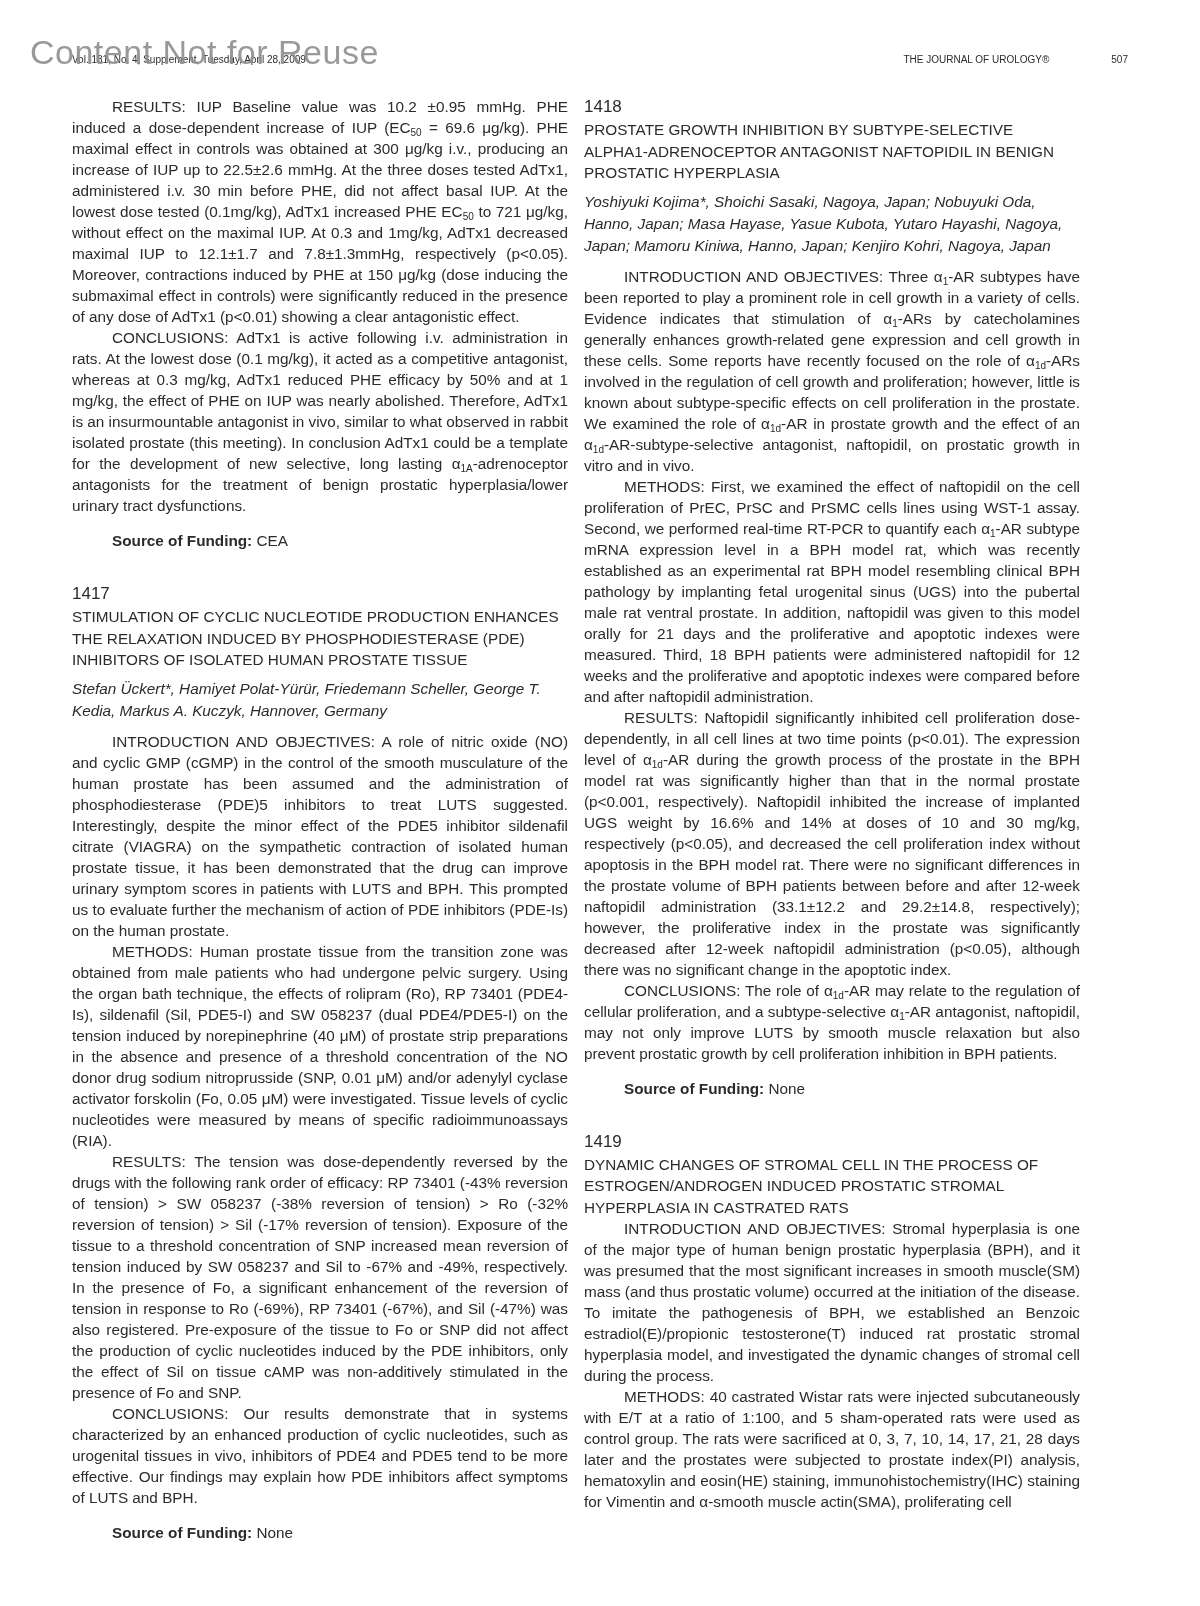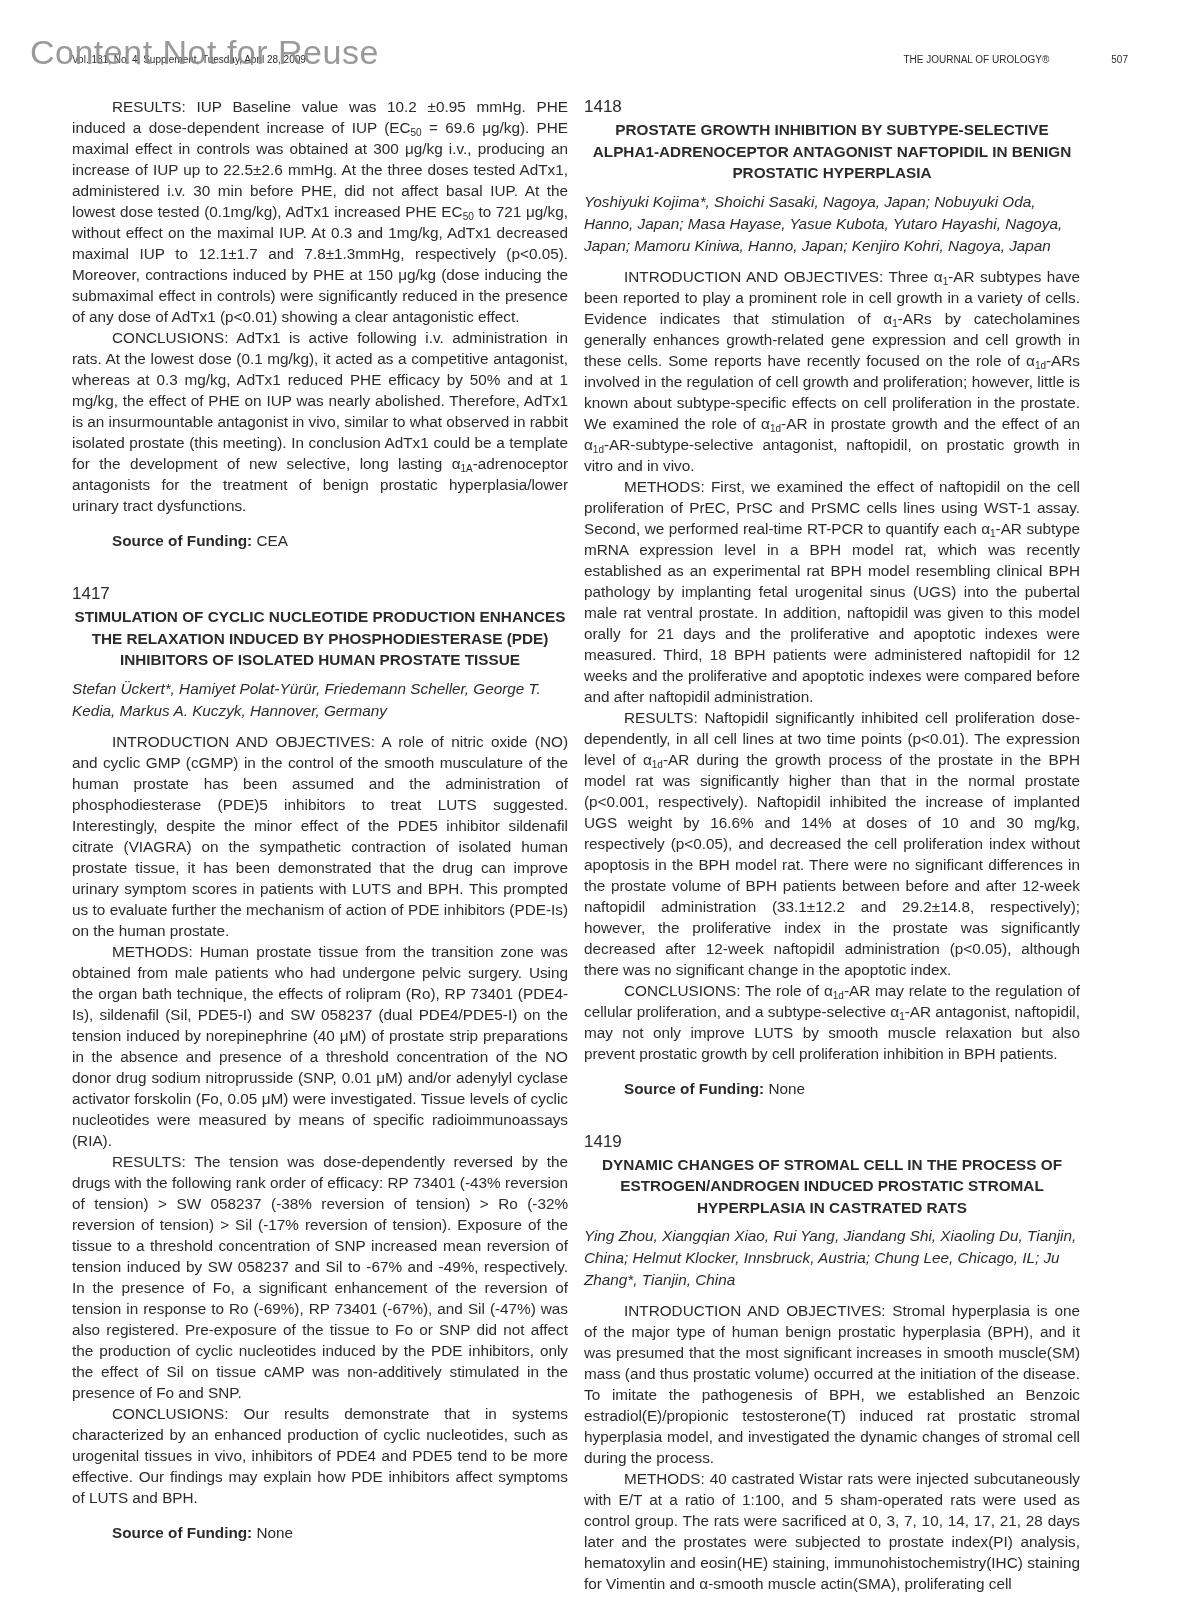--- a/index.html
+++ b/index.html
@@ -34,22 +34,22 @@
   }
   p.body sub, .abs-title sub { font-size:10px; line-height:0; vertical-align:-3px; }
   .funding {
     margin:14px 0 12px 0; text-indent:40px;
     font-size:15.3px; line-height:21px;
   }
   .funding .lbl { font-weight:bold; }
   .abstract { margin-top:32px; }
   .abs-number { font-weight:normal; font-size:17px; line-height:22px; margin:0; }
   .abs-title {
-    font-weight:bold; font-size:15.3px; line-height:21.5px;
-    margin:1px 0 0 0; text-align:center;
+    font-weight:normal; font-size:15.3px; line-height:21.5px;
+    margin:1px 0 0 0; text-align:left;
   }
   .abs-authors {
     font-style:italic; font-size:15.3px; line-height:22px;
     margin:7px 0 9px 0; text-align:left;
   }
 </style>
 </head>
 <body>
 
 <div class="watermark">Content Not for Reuse</div>
@@ -106,20 +106,19 @@
       <p class="funding">
         <span class="lbl">Source of Funding:</span>
         <span> </span>
         <span>None</span>
       </p>
     </div>
 
     <div class="abstract">
       <p class="abs-number">1419</p>
       <p class="abs-title">DYNAMIC CHANGES OF STROMAL CELL IN THE PROCESS OF ESTROGEN/ANDROGEN INDUCED PROSTATIC STROMAL HYPERPLASIA IN CASTRATED RATS</p>
-      <p class="abs-authors">Ying Zhou, Xiangqian Xiao, Rui Yang, Jiandang Shi, Xiaoling Du, Tianjin, China; Helmut Klocker, Innsbruck, Austria; Chung Lee, Chicago, IL; Ju Zhang*, Tianjin, China</p>
       <p class="body">INTRODUCTION AND OBJECTIVES: Stromal hyperplasia is one of the major type of human benign prostatic hyperplasia (BPH), and it was presumed that the most significant increases in smooth muscle(SM) mass (and thus prostatic volume) occurred at the initiation of the disease. To imitate the pathogenesis of BPH, we established an Benzoic estradiol(E)/propionic testosterone(T) induced rat prostatic stromal hyperplasia model, and investigated the dynamic changes of stromal cell during the process.</p>
       <p class="body">METHODS: 40 castrated Wistar rats were injected subcutaneously with E/T at a ratio of 1:100, and 5 sham-operated rats were used as control group. The rats were sacrificed at 0, 3, 7, 10, 14, 17, 21, 28 days later and the prostates were subjected to prostate index(PI) analysis, hematoxylin and eosin(HE) staining, immunohistochemistry(IHC) staining for Vimentin and α-smooth muscle actin(SMA), proliferating cell</p>
     </div>
 
   </div>
 
 </div>
 
 </body></html>

